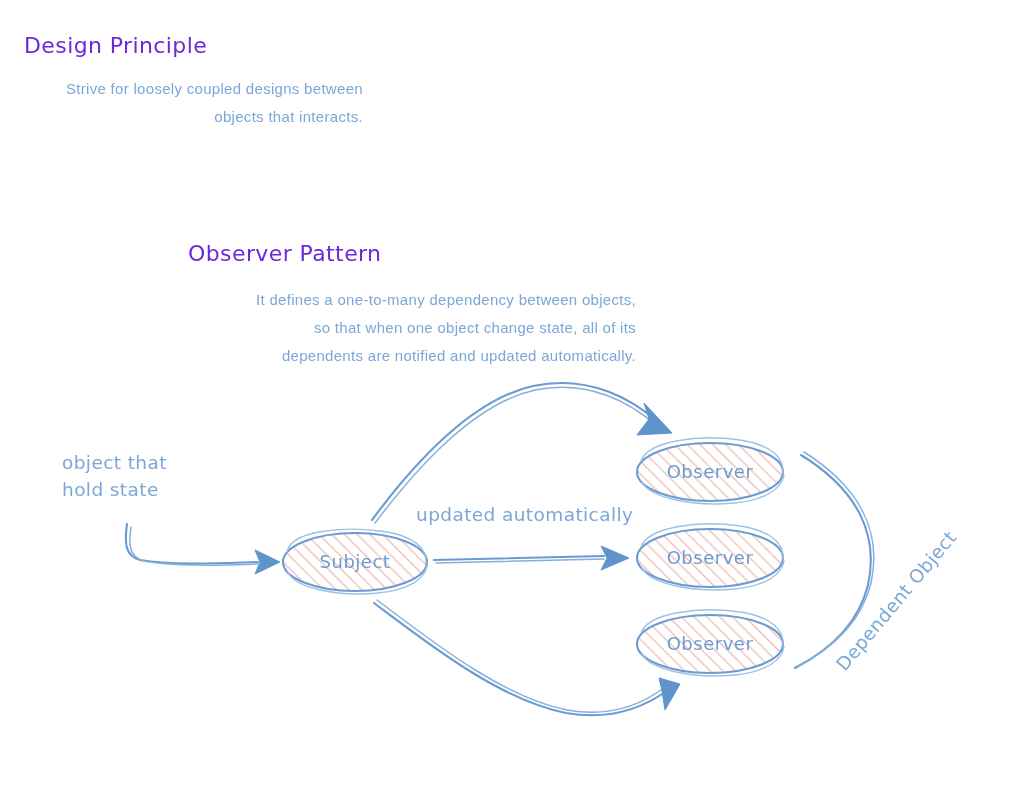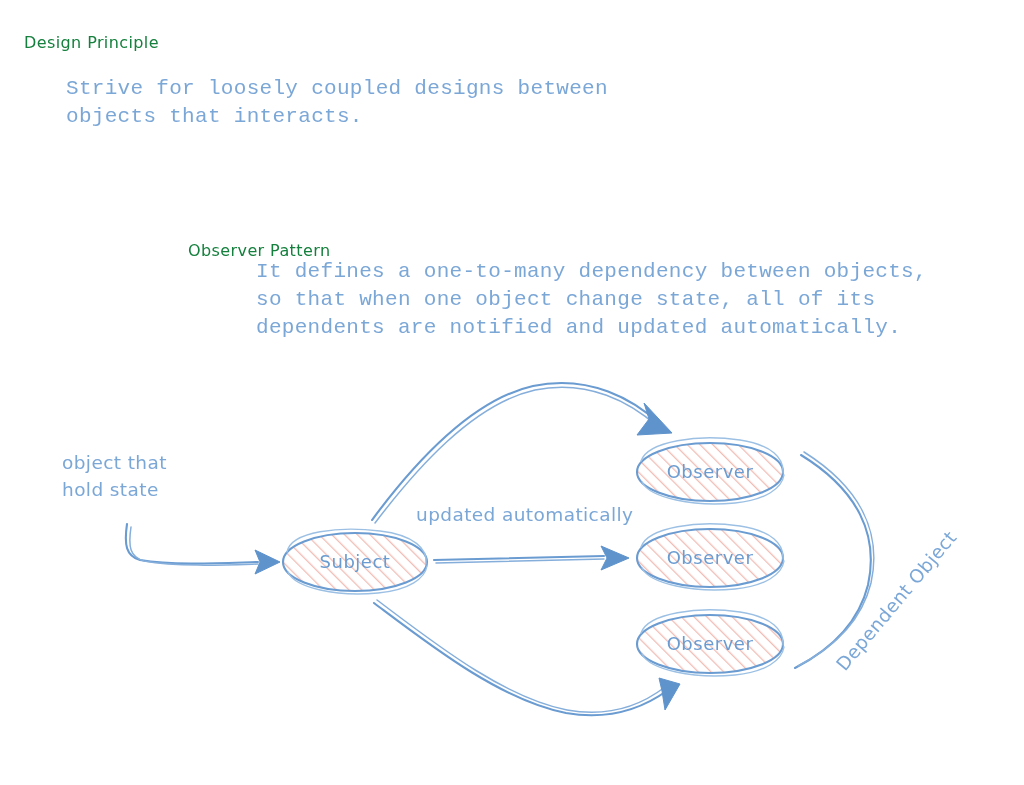--- a/index.html
+++ b/index.html
@@ -11,40 +11,41 @@
     width: 1024px;
     height: 785px;
     position: relative;
     overflow: hidden;
     font-family: "DejaVu Sans", sans-serif;
   }
 
   
   .heading {
     position: absolute;
-    color: #15803d;
-    font-size: 16px;
+    color: #6d28d9;
+    font-size: 22px;
     font-family: "DejaVu Sans", sans-serif;
     letter-spacing: 0.4px;
     white-space: nowrap;
   }
   .bodytext {
     position: absolute;
     color: #7ba7d7;
-    font-size: 21px;
+    font-size: 15px;
     line-height: 28px;
-    font-family: Liberation Mono, monospace;
+    font-family: Liberation Sans, sans-serif;
     letter-spacing: 0.3px;
     white-space: pre-line;
+    text-align: right;
   }
 
   #principle-heading { left: 24px;  top: 33px; }
   #principle-body    { left: 66px;  top: 75px; }
   #pattern-heading   { left: 188px; top: 241px; text-align: center; }
-  #pattern-body      { left: 256px; top: 258px; }
+  #pattern-body      { left: 256px; top: 286px; }
 
   
   #diagram {
     position: absolute;
     left: 0; top: 0;
     width: 1024px;
     height: 785px;
   }
   .node-label {
     fill: #6a9bd1;

